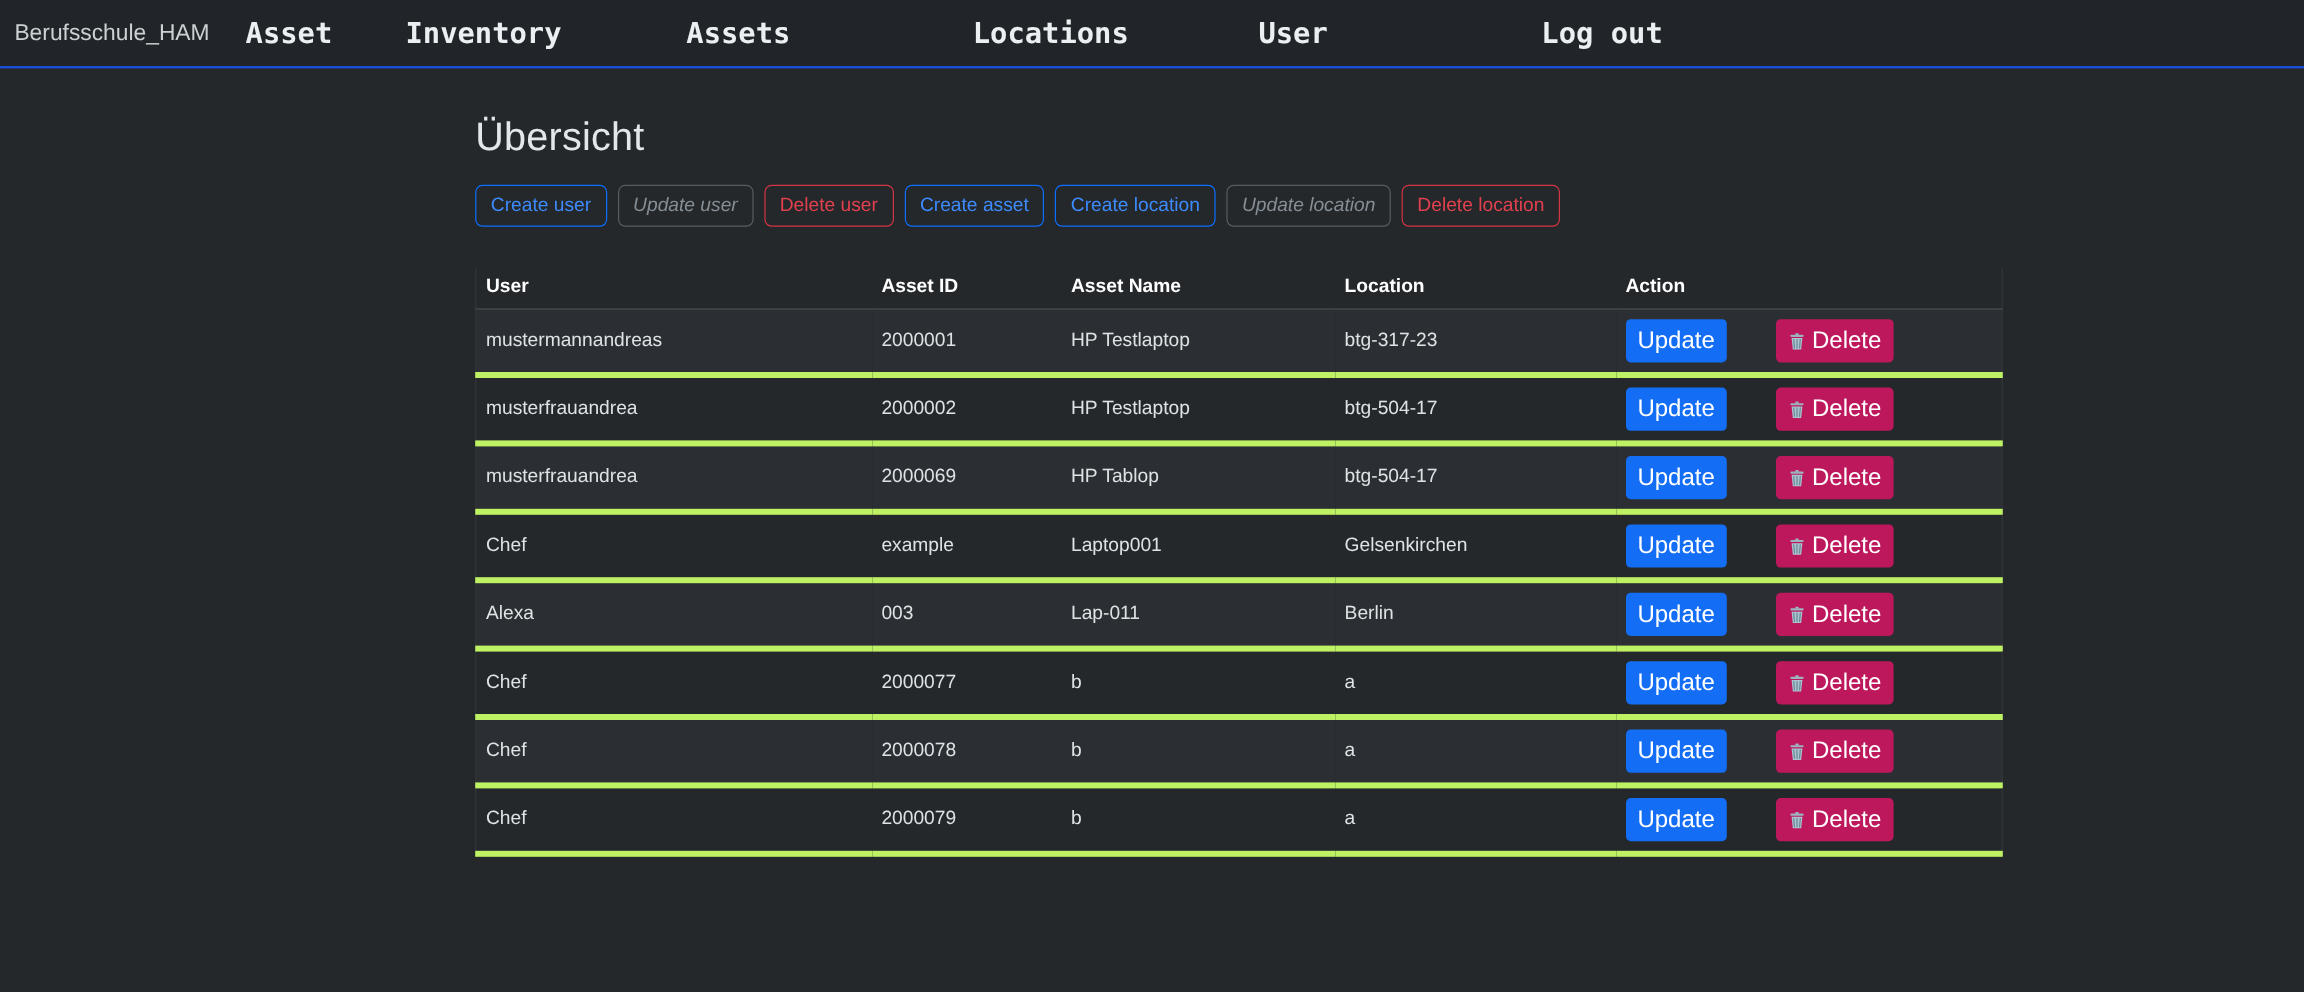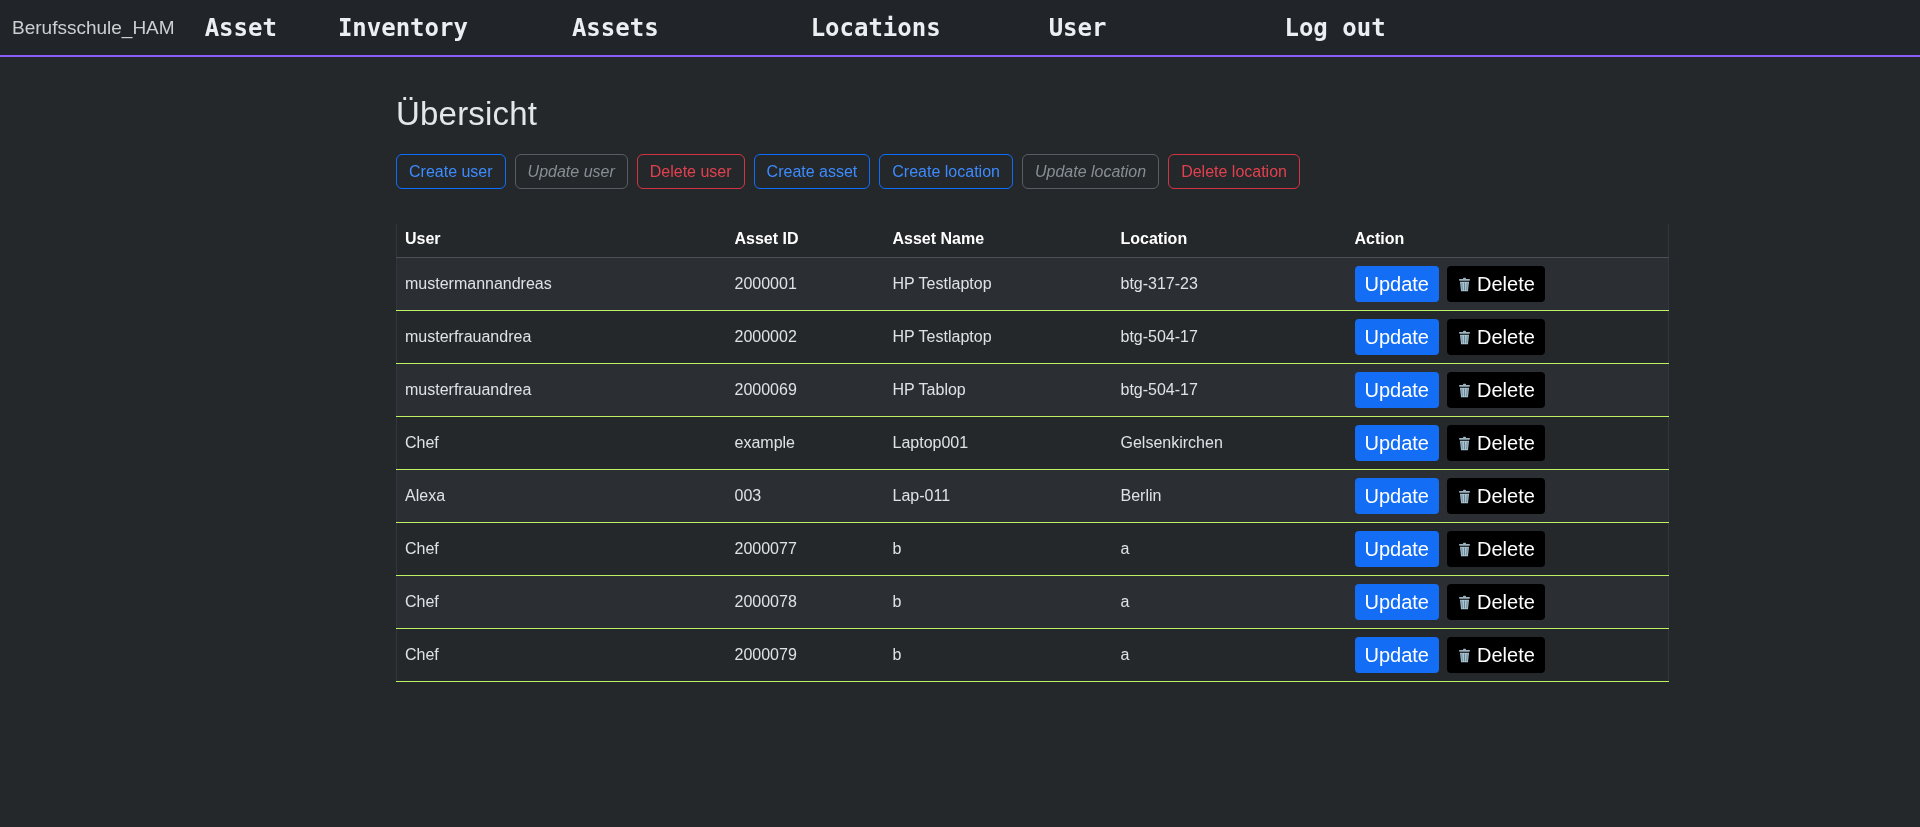--- a/index.html
+++ b/index.html
@@ -8,21 +8,21 @@
     background: #24282b;
     font-family: "Liberation Sans", sans-serif;
     color: #e1e4e7;
     overflow: hidden;
   }
 
   
   .navbar {
     height: 57px;
     background: #212529;
-    border-bottom: 2px solid #8b5cf6;
+    border-bottom: 2px solid #1d4ed8;
     display: flex;
     align-items: center;
     padding: 0 12px;
   }
   .navbar-brand {
     font-size: 19px;
     color: #cdd0d2;
     cursor: pointer;
     white-space: nowrap;
   }
@@ -86,21 +86,21 @@
     border-bottom: 1px solid #32373c;
   }
   thead th {
     text-align: left;
     font-size: 16px;
     font-weight: bold;
     color: #ffffff;
     padding: 6px 8px 9px 8px;
     border-bottom: 1px solid #4b5157;
   }
-  tbody tr { border-bottom: 1px solid #bef264; }
+  tbody tr { border-bottom: 5px solid #bef264; }
   tbody tr:nth-child(odd) { background: #2b2f33; }
   tbody td {
     font-size: 16px;
     color: #dfe2e5;
     padding: 8px 8px;
     height: 48px;
     vertical-align: middle;
     overflow: hidden;
     white-space: nowrap;
   }
@@ -112,21 +112,21 @@
     border: none;
     border-radius: 4px;
     padding: 5px 10px;
     cursor: pointer;
     display: inline-flex;
     align-items: center;
     gap: 5px;
     line-height: 1.3;
   }
   .btn-solid.update { background: #146ef5; }
-  .btn-solid.delete { background: #000000; }
+  .btn-solid.delete { background: #be185d; margin-left: 33px; }
   .trash-icon { display: inline-block; width: 15px; height: 15px; }
 </style>
 </head>
 <body>
 
 <nav class="navbar">
   <span class="navbar-brand">Berufsschule_HAM</span>
   <ul class="nav-menu">
       <li class="nav-item">Asset</li>
       <li class="nav-item">Inventory</li>

